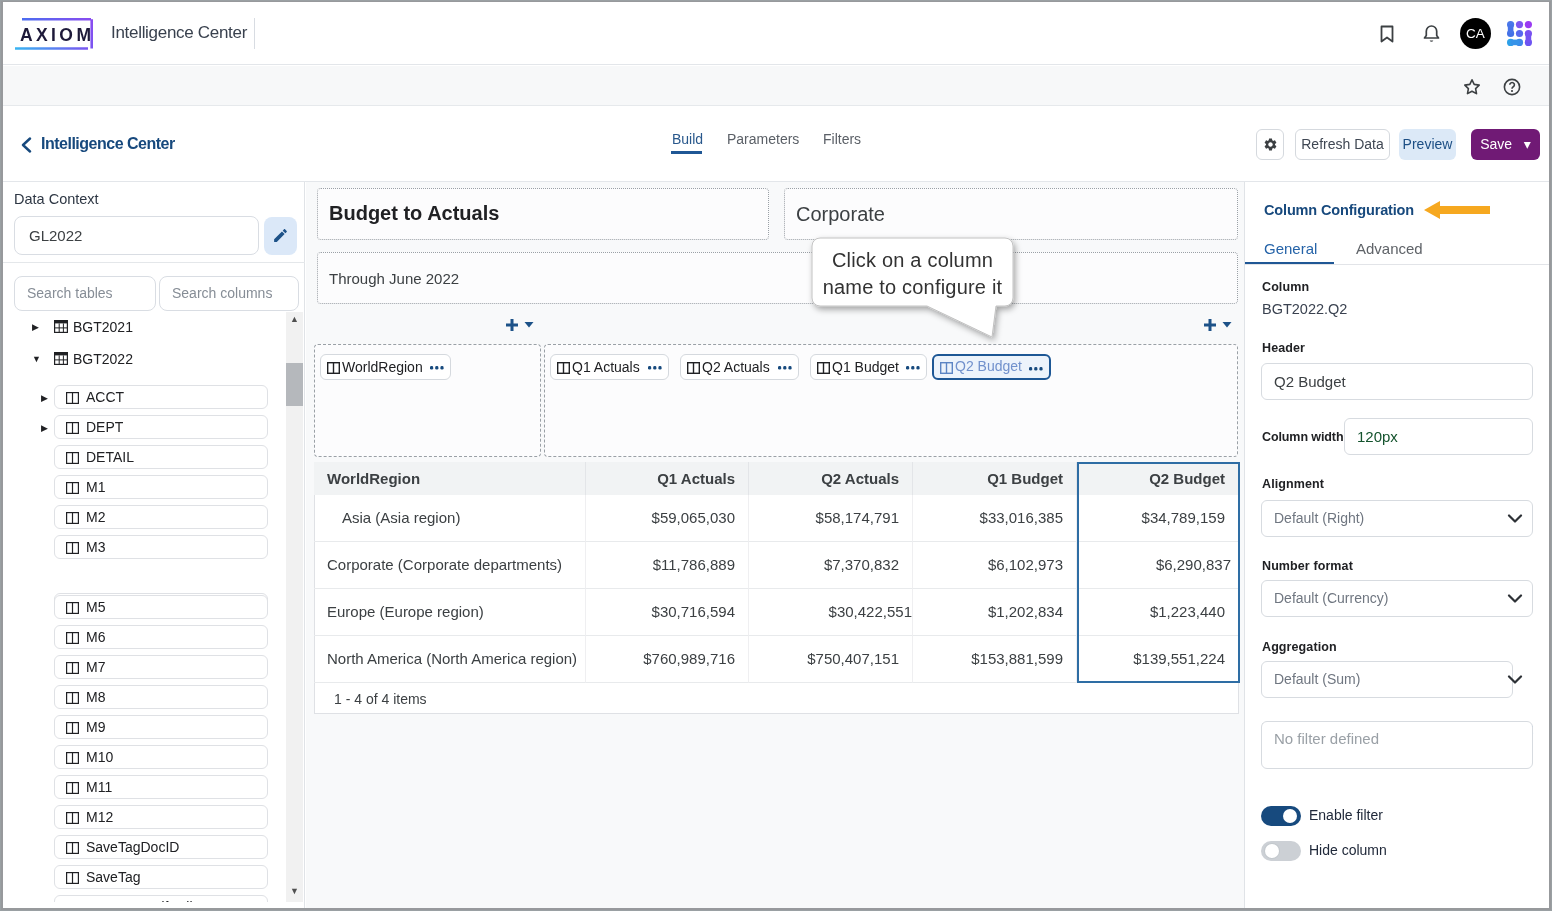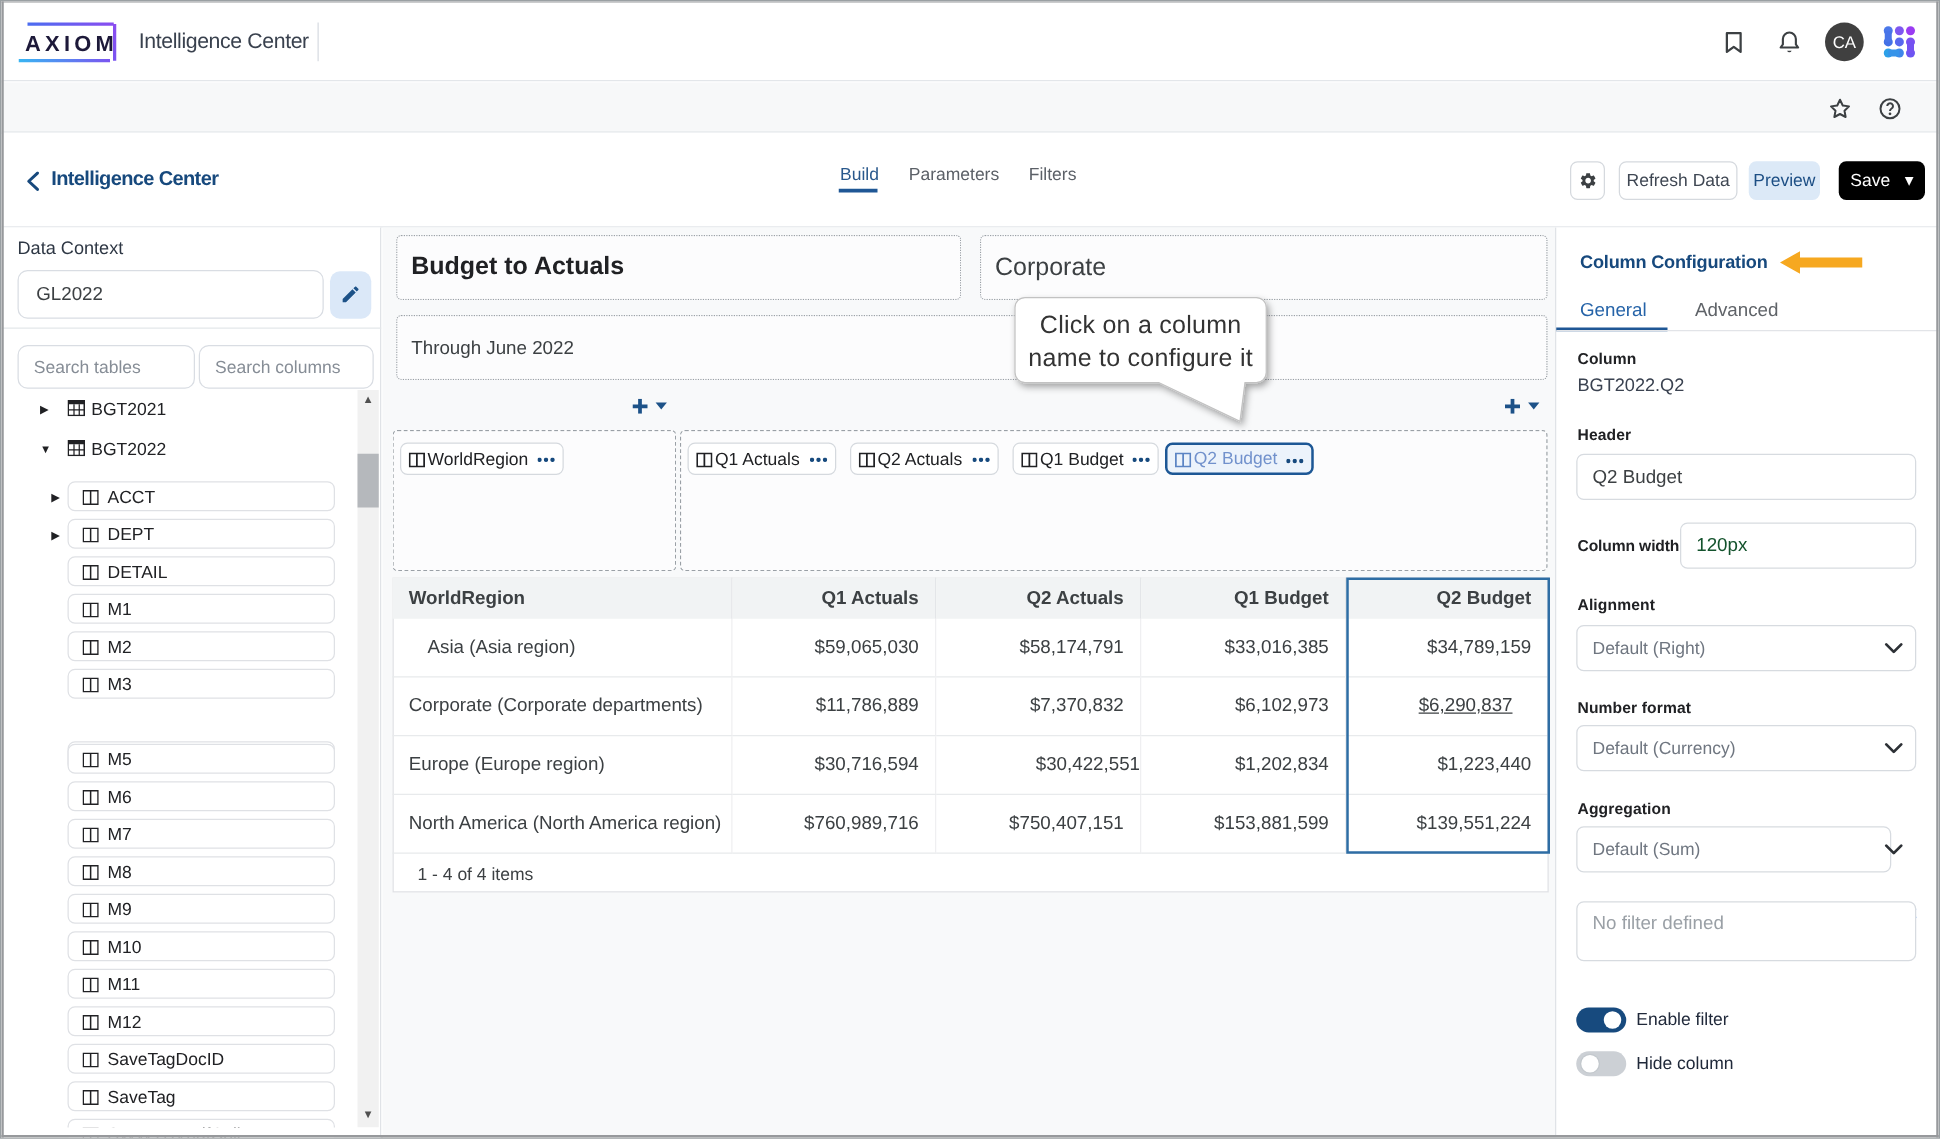--- a/index.html
+++ b/index.html
@@ -23,21 +23,21 @@
 
 
 #toolbar { position:absolute; left:0; top:106px; width:1550px; height:75px; background:#fff; border-bottom:1px solid #e3e6ea;}
 #backlink { position:absolute; left:40px; top:134px; font-size:16px; font-weight:bold; color:#17497d; letter-spacing:-0.5px;}
 .tab { position:absolute; top:130px; font-size:14px; color:#5b6067; }
 #tab-underline { position:absolute; left:670px; top:150px; width:31px; height:3px; background:#1f5795; }
 .btn { position:absolute; top:128px; height:31px; border-radius:6px; font-size:14px; line-height:29px; text-align:center; }
 #btn-gear { left:1255px; width:28px; border:1px solid #d5d9de; background:#fff; }
 #btn-refresh { left:1294px; width:95px; border:1px solid #d5d9de; background:#fff; color:#3f4753; }
 #btn-preview { left:1398px; width:57px; background:#dce9f7; color:#1c4e84; line-height:31px;}
-#btn-save { left:1470px; width:69px; background:#000000; color:#fff; line-height:31px;text-align:center; }
+#btn-save { left:1470px; width:69px; background:#701a75; color:#fff; line-height:31px;text-align:center; }
 
 
 #sidebar { position:absolute; left:0; top:181px; width:304px; height:729px; background:#fff; border-right:1px solid #e0e3e7; }
 #dc-label { position:absolute; left:13px; top:190px; font-size:14.5px; color:#2e3744; }
 #dc-input { position:absolute; left:13px; top:215px; width:245px; height:39px; border:1px solid #d9dde3; border-radius:8px; font-size:15px; color:#3c4043; line-height:37px; padding-left:14px; }
 #dc-edit { position:absolute; left:263px; top:216px; width:33px; height:38px; background:#dbe8f8; border-radius:8px; }
 #dc-div { position:absolute; left:0px; top:261px; width:304px; height:1px; background:#e4e7ea; }
 .search { position:absolute; top:275px; height:35px; border:1px solid #d9dde3; border-radius:8px; font-size:14px; color:#868d96; line-height:33px; padding-left:12px; background:#fff;}
 #search-t { left:13px; width:142px; }
 #search-c { left:158px; width:140px; }
@@ -96,21 +96,21 @@
 
 <svg class="abs" style="left:1378px;top:24px;" width="16" height="18" viewBox="0 0 16 18">
   <path d="M2.5 1.5 h11 v15 l-5.5 -4 l-5.5 4 z" fill="none" stroke="#3c4043" stroke-width="1.8" stroke-linejoin="round"></path>
 </svg>
 
 <svg class="abs" style="left:1422px;top:23px;" width="17" height="19" viewBox="0 0 17 19">
   <path d="M8.5 2 a5.2 5.2 0 0 1 5.2 5.2 v4.3 l1.8 2.5 h-14 l1.8 -2.5 v-4.3 a5.2 5.2 0 0 1 5.2 -5.2 z" fill="none" stroke="#3c4043" stroke-width="1.7" stroke-linejoin="round"></path>
   <path d="M6.7 16.5 a1.9 1.9 0 0 0 3.6 0 z" fill="#3c4043"></path>
 </svg>
 
-<div class="abs" style="left:1459px;top:17px;width:31px;height:31px;border-radius:50%;background:#404040;color:#fff;font-size:13.5px;text-align:center;line-height:31px;">CA</div>
+<div class="abs" style="left:1459px;top:17px;width:31px;height:31px;border-radius:50%;background:#000000;color:#fff;font-size:13.5px;text-align:center;line-height:31px;">CA</div>
 
 <svg class="abs" style="left:1505px;top:19px;" width="27" height="27" viewBox="0 0 27 27">
   <g>
     <circle cx="4.6" cy="4.6" r="3.6" fill="#4b78ea"></circle>
       <circle cx="4.6" cy="13.5" r="3.6" fill="#4370e6"></circle>
       <rect x="1.8" y="4.6" width="5.6" height="8.9" fill="#4774e8"></rect>
     <circle cx="13.5" cy="4.6" r="3.6" fill="#7e57f0"></circle>
     <circle cx="22.4" cy="4.6" r="3.6" fill="#9a3bf2"></circle>
     <circle cx="13.5" cy="13.5" r="3.6" fill="#5868ee"></circle>
     <circle cx="22.4" cy="13.5" r="3.6" fill="#7b50f0"></circle>
@@ -321,21 +321,21 @@
 <div class="th" style="left:1076px;top:461px;width:162px;padding-right:13px;text-align:right;border-right:1px solid #e3e5e8;">Q2 Budget</div>
 <div class="td" style="left:313px;top:494px;width:272px;padding-left:28px;text-align:left;border-bottom:1px solid #e8eaec;border-right:1px solid #efeff1;">Asia (Asia region)</div>
 <div class="td" style="left:585px;top:494px;width:163px;padding-right:13px;text-align:right;border-bottom:1px solid #e8eaec;border-right:1px solid #efeff1;">$59,065,030</div>
 <div class="td" style="left:748px;top:494px;width:164px;padding-right:13px;text-align:right;border-bottom:1px solid #e8eaec;border-right:1px solid #efeff1;">$58,174,791</div>
 <div class="td" style="left:912px;top:494px;width:164px;padding-right:13px;text-align:right;border-bottom:1px solid #e8eaec;border-right:1px solid #efeff1;">$33,016,385</div>
 <div class="td" style="left:1076px;top:494px;width:162px;padding-right:13px;text-align:right;border-bottom:1px solid #e8eaec;border-right:1px solid #efeff1;">$34,789,159</div>
 <div class="td" style="left:313px;top:541px;width:272px;padding-left:13px;text-align:left;border-bottom:1px solid #e8eaec;border-right:1px solid #efeff1;">Corporate (Corporate departments)</div>
 <div class="td" style="left:585px;top:541px;width:163px;padding-right:13px;text-align:right;border-bottom:1px solid #e8eaec;border-right:1px solid #efeff1;">$11,786,889</div>
 <div class="td" style="left:748px;top:541px;width:164px;padding-right:13px;text-align:right;border-bottom:1px solid #e8eaec;border-right:1px solid #efeff1;">$7,370,832</div>
 <div class="td" style="left:912px;top:541px;width:164px;padding-right:13px;text-align:right;border-bottom:1px solid #e8eaec;border-right:1px solid #efeff1;">$6,102,973</div>
-<div class="td" style="left:1076px;top:541px;width:162px;padding-right:28px;text-align:right;border-bottom:1px solid #e8eaec;border-right:1px solid #efeff1;text-decoration:underline;">$6,290,837</div>
+<div class="td" style="left:1076px;top:541px;width:162px;padding-right:7px;text-align:right;border-bottom:1px solid #e8eaec;border-right:1px solid #efeff1;">$6,290,837</div>
 <div class="td" style="left:313px;top:588px;width:272px;padding-left:13px;text-align:left;border-bottom:1px solid #e8eaec;border-right:1px solid #efeff1;">Europe (Europe region)</div>
 <div class="td" style="left:585px;top:588px;width:163px;padding-right:13px;text-align:right;border-bottom:1px solid #e8eaec;border-right:1px solid #efeff1;">$30,716,594</div>
 <div class="td" style="left:748px;top:588px;width:164px;text-align:right;border-bottom:1px solid #e8eaec;border-right:1px solid #efeff1;">$30,422,551</div>
 <div class="td" style="left:912px;top:588px;width:164px;padding-right:13px;text-align:right;border-bottom:1px solid #e8eaec;border-right:1px solid #efeff1;">$1,202,834</div>
 <div class="td" style="left:1076px;top:588px;width:162px;padding-right:13px;text-align:right;border-bottom:1px solid #e8eaec;border-right:1px solid #efeff1;">$1,223,440</div>
 <div class="td" style="left:313px;top:635px;width:272px;padding-left:13px;text-align:left;border-bottom:1px solid #e8eaec;border-right:1px solid #efeff1;">North America (North America region)</div>
 <div class="td" style="left:585px;top:635px;width:163px;padding-right:13px;text-align:right;border-bottom:1px solid #e8eaec;border-right:1px solid #efeff1;">$760,989,716</div>
 <div class="td" style="left:748px;top:635px;width:164px;padding-right:13px;text-align:right;border-bottom:1px solid #e8eaec;border-right:1px solid #efeff1;">$750,407,151</div>
 <div class="td" style="left:912px;top:635px;width:164px;padding-right:13px;text-align:right;border-bottom:1px solid #e8eaec;border-right:1px solid #efeff1;">$153,881,599</div>
 <div class="td" style="left:1076px;top:635px;width:162px;padding-right:13px;text-align:right;border-bottom:1px solid #e8eaec;border-right:1px solid #efeff1;">$139,551,224</div>

